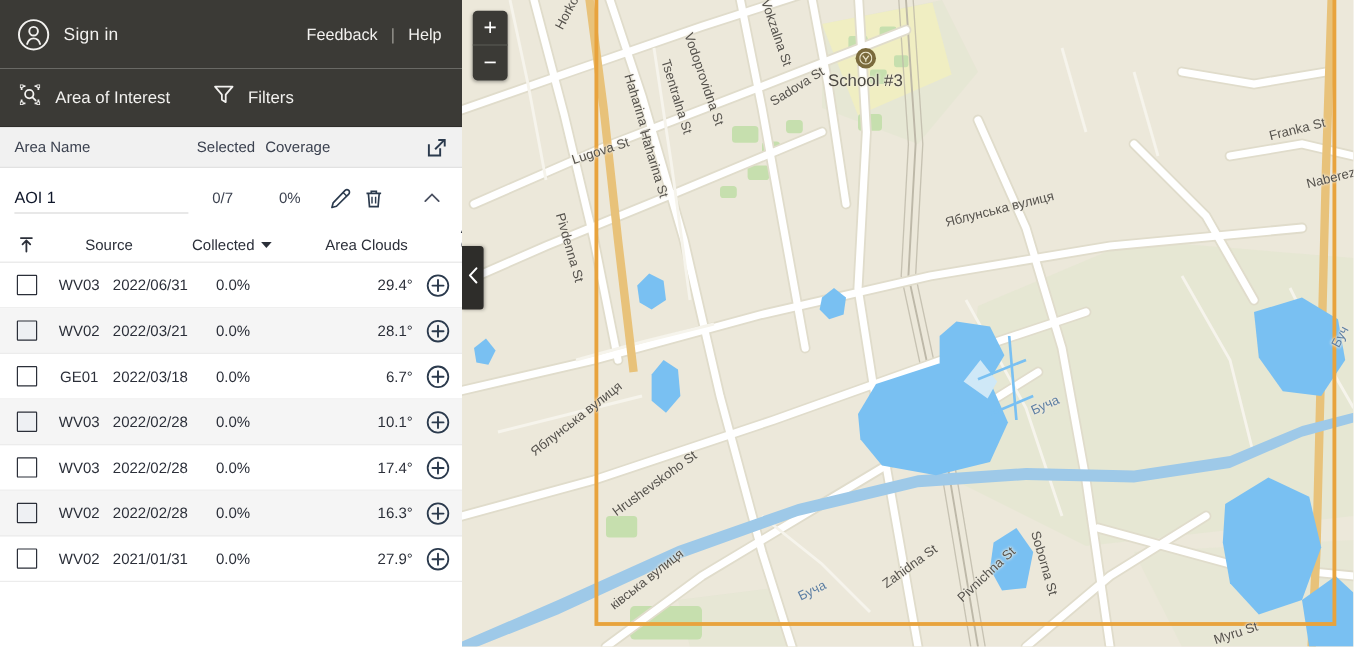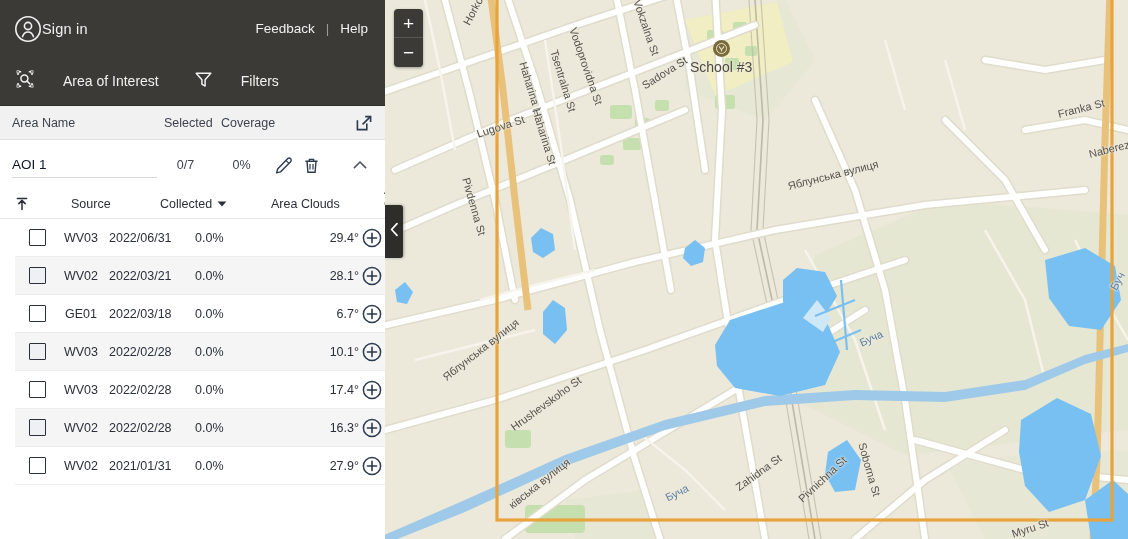--- a/index.html
+++ b/index.html
@@ -21,21 +21,21 @@
     overflow: hidden;
   }
 
   
   .topbar {
     height: 57px; background: #3b3a36;
     display: flex; align-items: center;
     padding: 0 17px 0 14px;
     flex: 0 0 auto;
   }
-  .signin { display: flex; align-items: center; cursor: pointer; }
+  .signin { display: flex; align-items: center; gap: 11px; cursor: pointer; }
   .signin-ico { width: 28px; height: 28px; flex: 0 0 auto; }
   .signin-label { color: #f2f1ef; font-size: 14.5px; letter-spacing: .2px; }
   .topbar-right { margin-left: auto; display: flex; align-items: center; gap: 11px; }
   .topbar-link { color: #f2f1ef; font-size: 13.5px; cursor: pointer; }
   .topbar-sep { color: #9c9a94; font-size: 13.5px; }
 
   
   .searchwrap {
     background: #3b3a36; padding: 0 14px 12px 14px;
     flex: 0 0 auto;
@@ -48,21 +48,21 @@
   }
   .searchbox::placeholder { color: #a9a7a1; }
 
   
   .toolsrow {
     height: 49px; background: #3b3a36;
     display: flex; align-items: center; gap: 34px;
     padding: 0 14px; flex: 0 0 auto;
     border-bottom: 1px solid #2f2e2b;
   }
-  .tool { display: flex; align-items: center; gap: 27px; cursor: pointer; }
+  .tool { display: flex; align-items: center; gap: 10px; cursor: pointer; }
   .tool-label { color: #f2f1ef; font-size: 14px; }
 
   
   .aoi-head {
     height: 34px; background: #f1f1f1;
     display: flex; align-items: center;
     padding: 0 12px; flex: 0 0 auto;
     border-bottom: 1px solid #e2e2e2;
     font-size: 12.5px; color: #3c4250;
   }
@@ -95,21 +95,21 @@
     border-bottom: 1px solid #e6e6e6;
     gap: 33px;
   }
   .ch-sorticon { flex: 0 0 32px; display: flex; justify-content: center; cursor: pointer; }
   .ch-source   { flex: 0 0 56px; cursor: pointer; }
   .ch-coll     { flex: 0 0 78px; display: flex; align-items: center; gap: 5px; cursor: pointer; }
   .ch-clouds   { flex: 0 0 80px; cursor: pointer; }
   .ch-nadir    { flex: 1 1 auto; cursor: pointer; }
 
   
-  .rows { flex: 1 1 auto; overflow: hidden; margin-left: 15px; }
+  .rows { flex: 1 1 auto; overflow: hidden; }
   .row {
     height: 38px; display: flex; align-items: center;
     padding-left: 6px; border-bottom: 1px solid #ececec;
     font-size: 12.5px; color: #2b2f39;
   }
   .row.alt { background: #f5f5f5; }
   .r-chk { flex: 0 0 32px; display: flex; justify-content: center; }
   .chk {
     width: 17px; height: 17px; border: 1.6px solid #2b2f39;
     background: #fff; border-radius: 1px; cursor: pointer;

